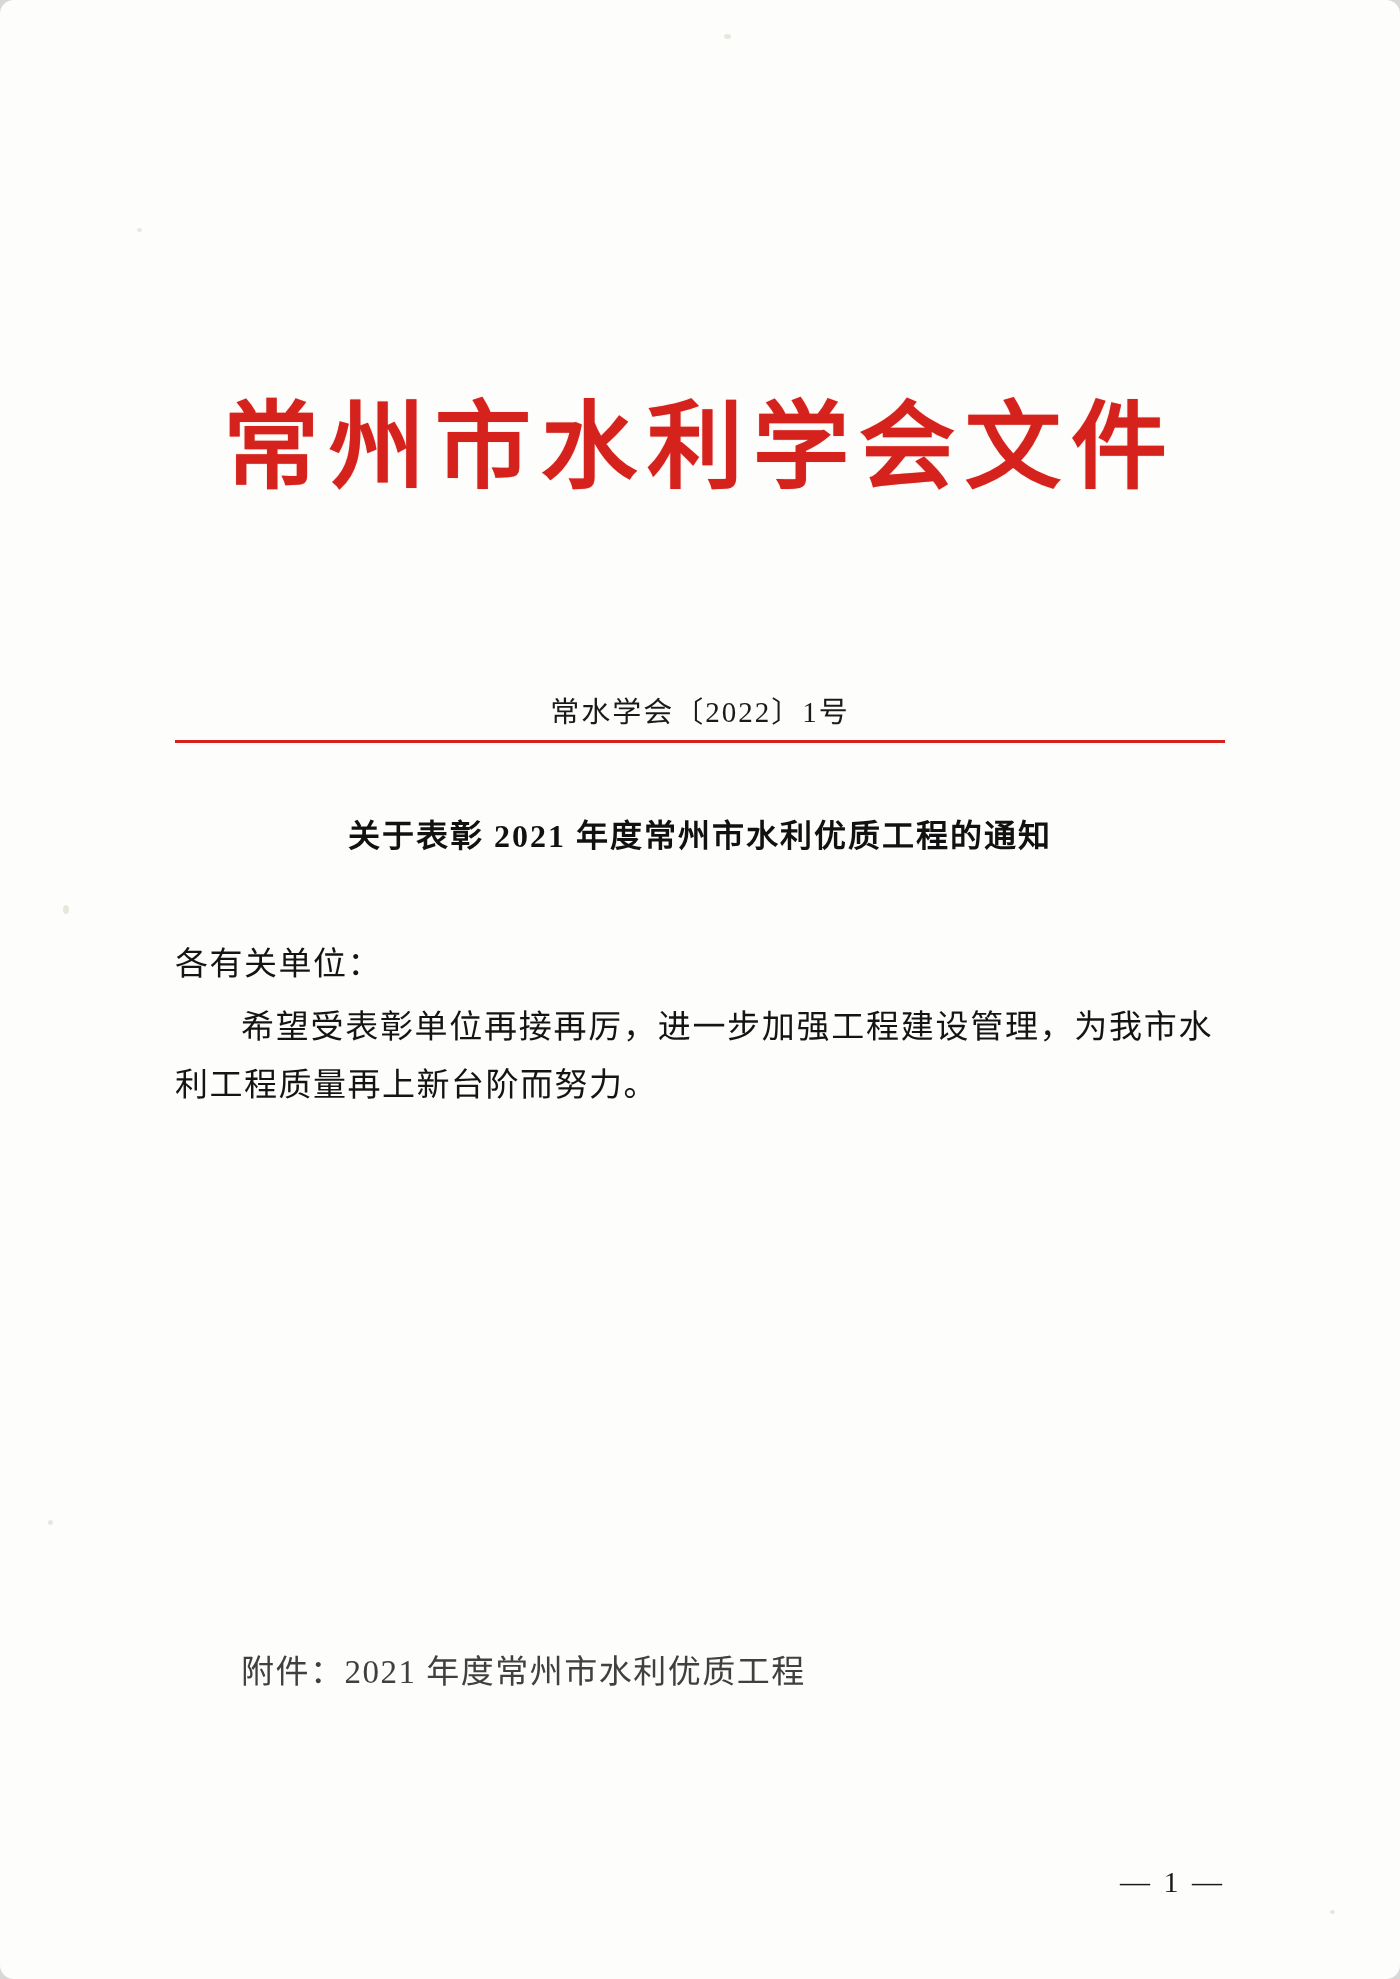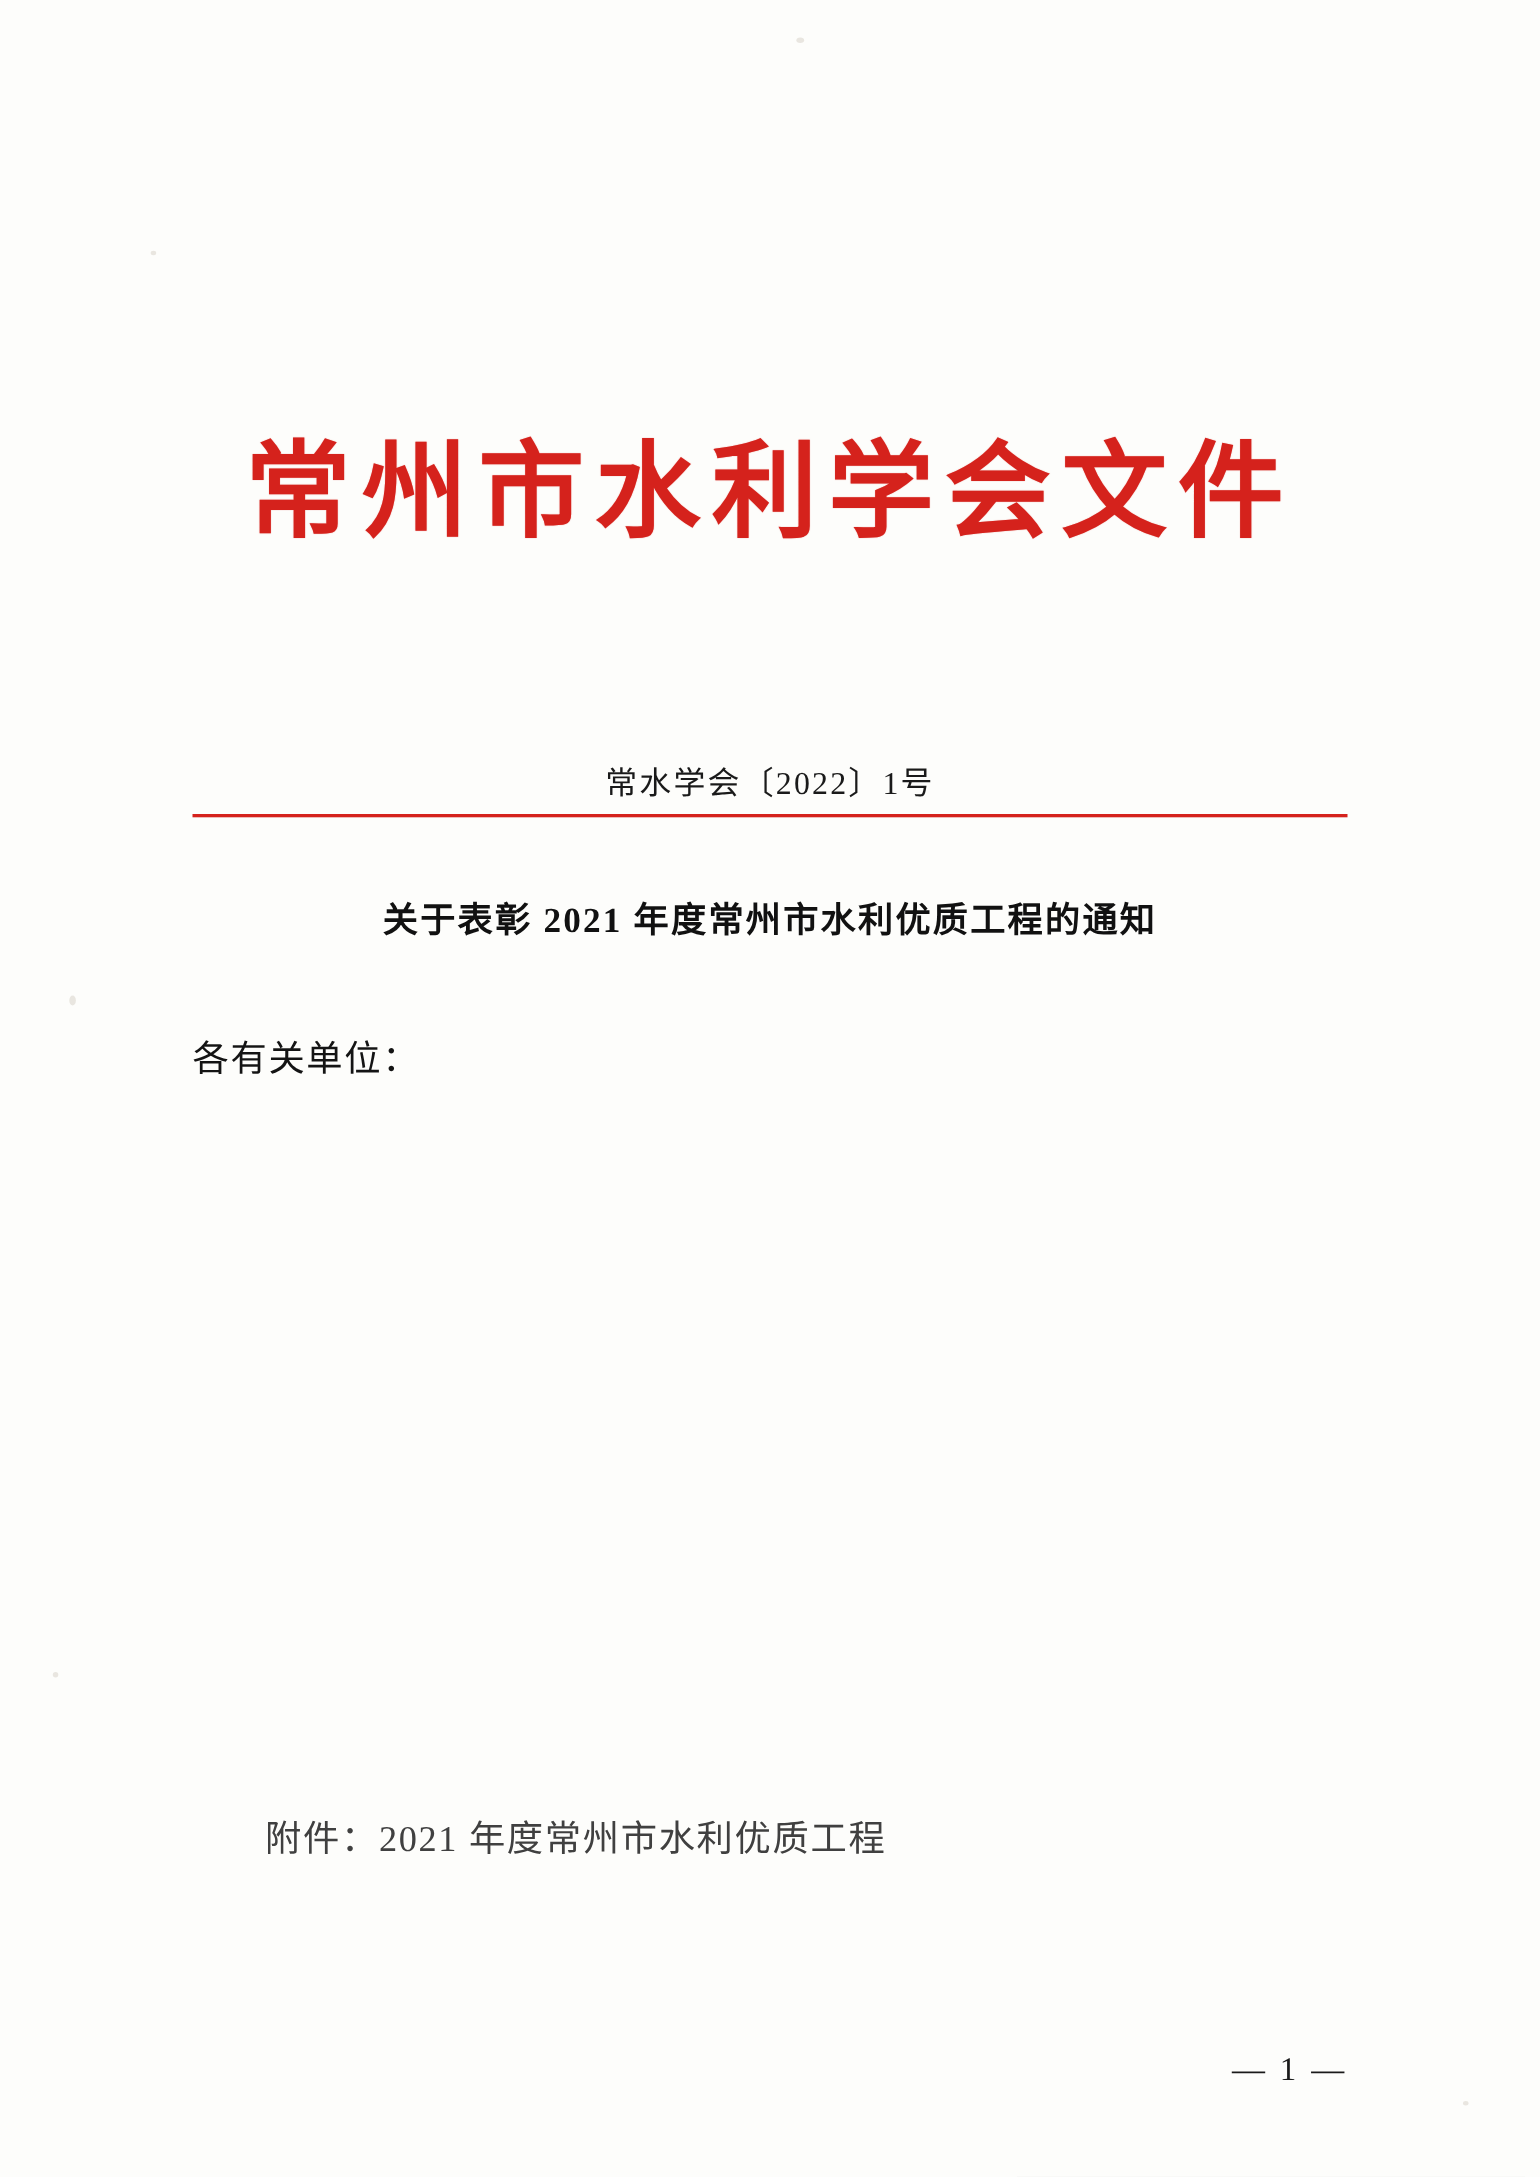--- a/index.html
+++ b/index.html
@@ -9,20 +9,21 @@
   }
   .page {
     position: relative;
     width: 1400px;
     height: 1979px;
     margin: 0 auto;
     background: #fdfdfb;
     overflow: hidden;
     font-family: "Liberation Serif", "DejaVu Serif", serif;
     box-sizing: border-box;
+    border-radius: 14px;
   }
   
   .speck {
     position: absolute;
     background: #e9e6e0;
     border-radius: 50%;
     pointer-events: none;
   }
 
   .doc-header {
@@ -133,19 +134,20 @@
   </div>
 
   <div class="doc-number">常水学会〔2022〕1号</div>
 
   <div class="red-rule"></div>
 
   <div class="doc-title">关于表彰 2021 年度常州市水利优质工程的通知</div>
 
   <div class="body-block">
     <p>各有关单位：</p>
+    <p class="indent gap">希望受表彰单位再接再厉，进一步加强工程建设管理，为我市水利工程质量再上新台阶而努力。</p>
   </div>
 
   <div class="attachment">附件：2021 年度常州市水利优质工程</div>
 
   <div class="page-number">— 1 —</div>
 
 </div>
 
 </body></html>

